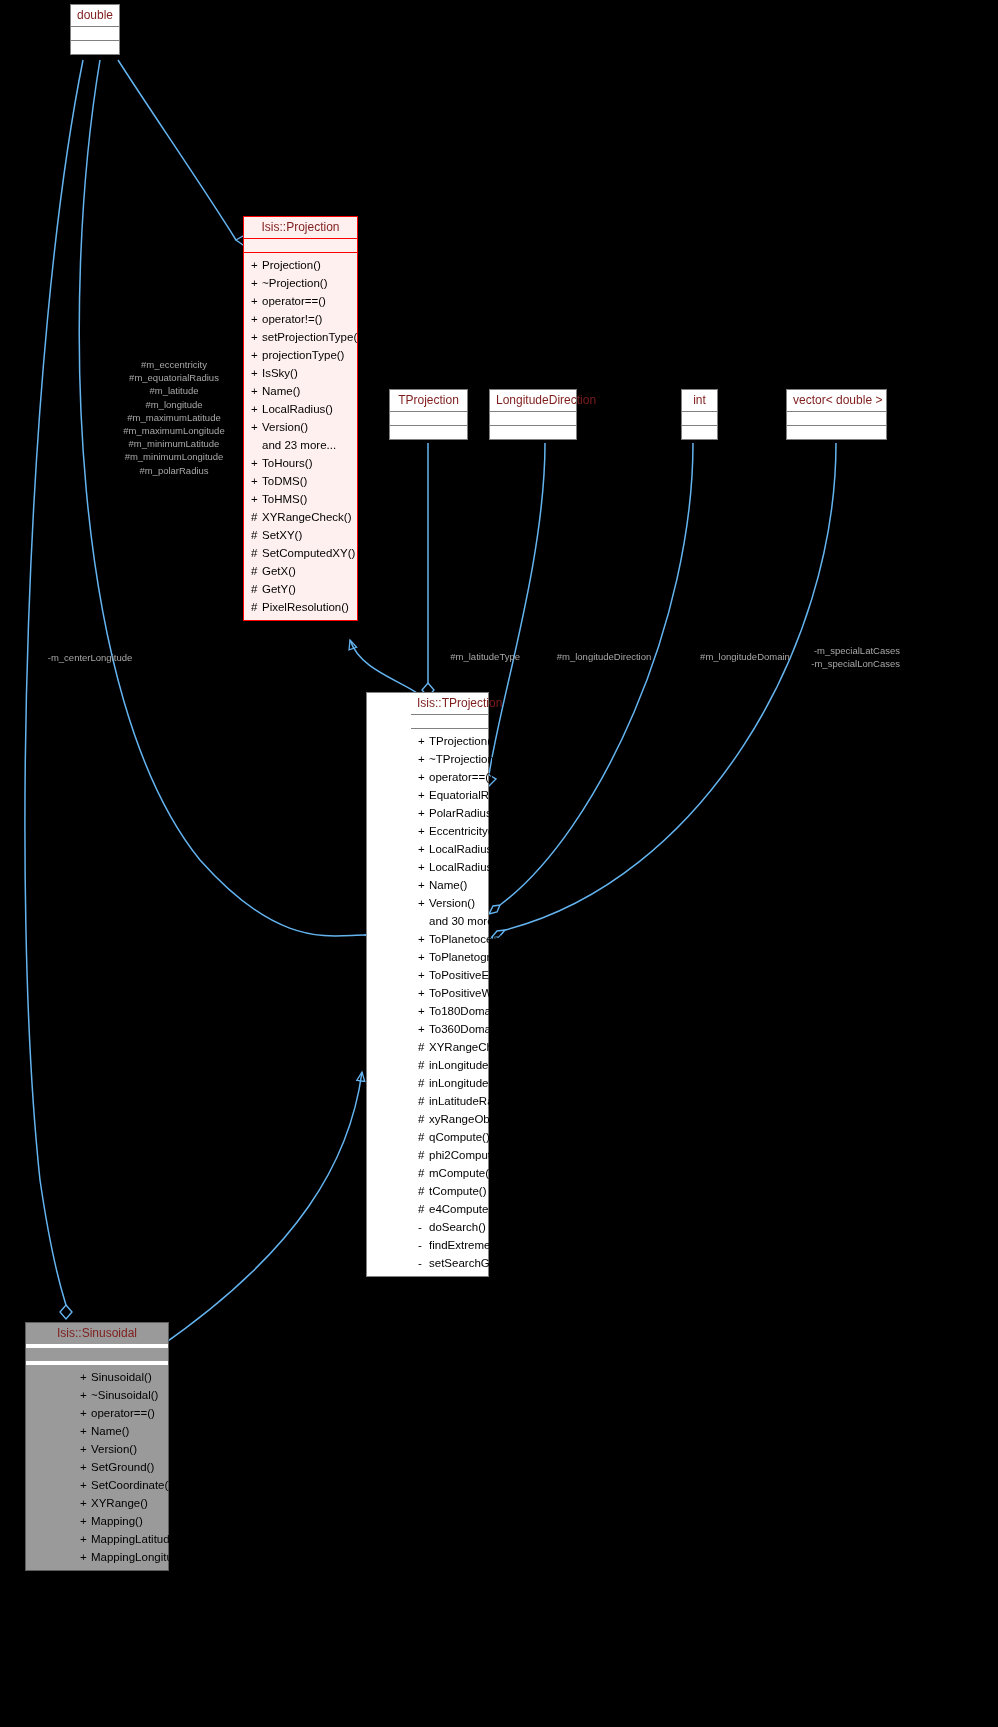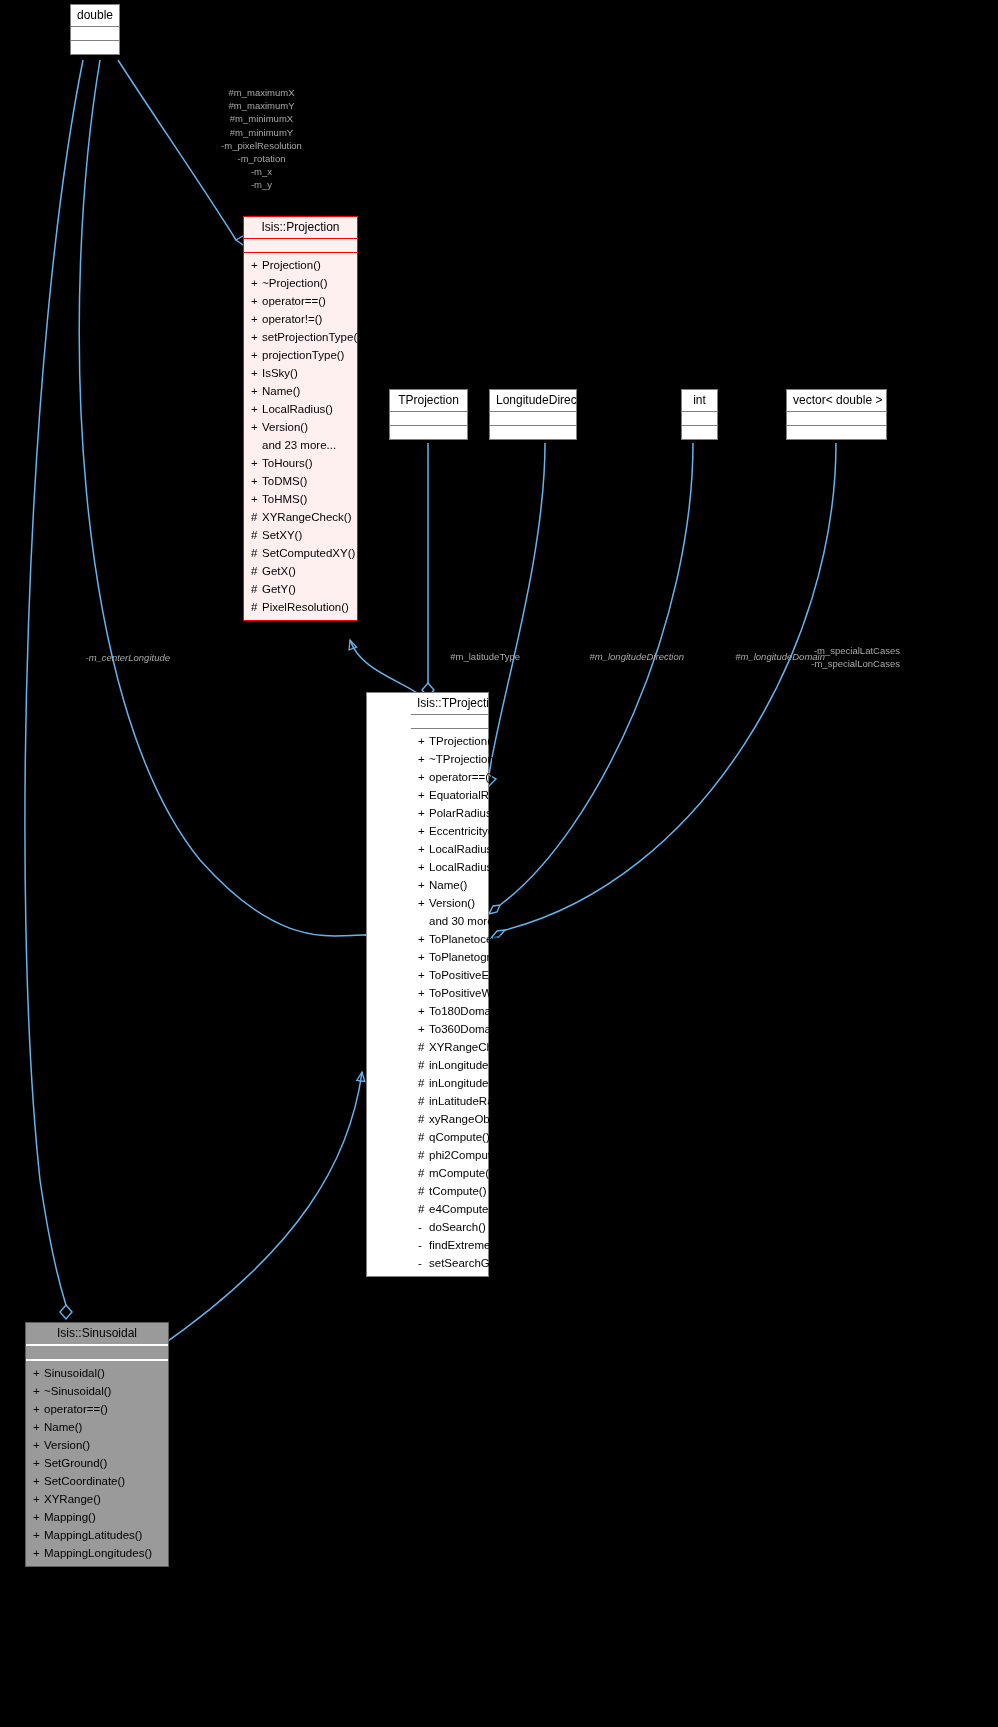--- a/index.html
+++ b/index.html
@@ -27,21 +27,21 @@
   
   .node {
     position: absolute;
     box-sizing: border-box;
     background: #ffffff;
     border: 1px solid #808080;
   }
   .node .title {
     text-align: center;
     font-size: 12px;
-    color: #000000;
+    color: #7f1d1d;
     padding: 3px 6px 4px 6px;
     white-space: nowrap;
   }
   .node .sep {
     border-top: 1px solid #808080;
   }
   .node .attrs {
     min-height: 13px;
   }
   .node .ops {
@@ -67,34 +67,35 @@
   .node.current .sep {
     border-top: 1px solid #ff0000;
   }
 
   
   .node.grey {
     background: #9a9a9a;
     border: 1px solid #5d5d5d;
   }
   .node.grey .sep {
-    border-top: 2px solid #ffffff;
+    border-top: 4px solid #ffffff;
+    padding-left: 47px;
   }
 
   
   .edge-label {
     position: absolute;
     font-size: 9.5px;
     line-height: 13.2px;
     color: #a8a8a8;
     white-space: pre;
     text-align: center;
   }
   .edge-label.right { text-align: right; }
-  .edge-label.left  { text-align: right; font-style: italic; }
+  .edge-label.left  { text-align: center; }
 </style>
 </head>
 <body>
 
 <div id="canvas">
 
   <svg class="edges" viewBox="0 0 998 1727" xmlns="http://www.w3.org/2000/svg">
     <defs>
       <marker id="openArrow" markerWidth="12" markerHeight="12" refX="10" refY="5" orient="auto" markerUnits="userSpaceOnUse">
         <path d="M1,1 L10,5 L1,9 Z" fill="none" stroke="#64b4f0" stroke-width="1.3"></path>
@@ -120,29 +121,30 @@
     <path d="M545,443 C545,560 500,700 489,775" fill="none" stroke="#64b4f0" stroke-width="1.5"></path>
     <polygon points="489,775 496,779 489,786 483,779" fill="#000000" stroke="#64b4f0" stroke-width="1.4"></polygon>
 
     <path d="M693,443 C693,620 600,830 500,905" fill="none" stroke="#64b4f0" stroke-width="1.5"></path>
     <polygon points="500,905 497,912 489,914 493,906" fill="#000000" stroke="#64b4f0" stroke-width="1.4"></polygon>
 
     <path d="M836,443 C836,650 700,880 505,930" fill="none" stroke="#64b4f0" stroke-width="1.5"></path>
     <polygon points="505,930 499,937 491,938 497,931" fill="#000000" stroke="#64b4f0" stroke-width="1.4"></polygon>
   </svg>
 
-  <div class="edge-label" style="left:164px; top:86px; width:195px;">#m_maximumX
-#m_maximumY
-#m_minimumX
-#m_minimumY
--m_pixelResolution
--m_rotation
--m_x
--m_y</div>
-
+
+  <div class="edge-label" style="left:84px; top:358px; width:180px;">#m_eccentricity
+#m_equatorialRadius
+#m_latitude
+#m_longitude
+#m_maximumLatitude
+#m_maximumLongitude
+#m_minimumLatitude
+#m_minimumLongitude
+#m_polarRadius</div>
 
   <div class="edge-label left" style="left:10px; top:651px; width:160px;">-m_centerLongitude</div>
 
   <div class="edge-label right" style="left:354px; top:650px; width:166px;text-align:right;">#m_latitudeType</div>
 
   <div class="edge-label left" style="left:524px; top:650px; width:160px;">#m_longitudeDirection</div>
 
   <div class="edge-label left" style="left:665px; top:650px; width:160px;">#m_longitudeDomain</div>
 
   <div class="edge-label right" style="left:730px; top:644px; width:170px;">-m_specialLatCases

